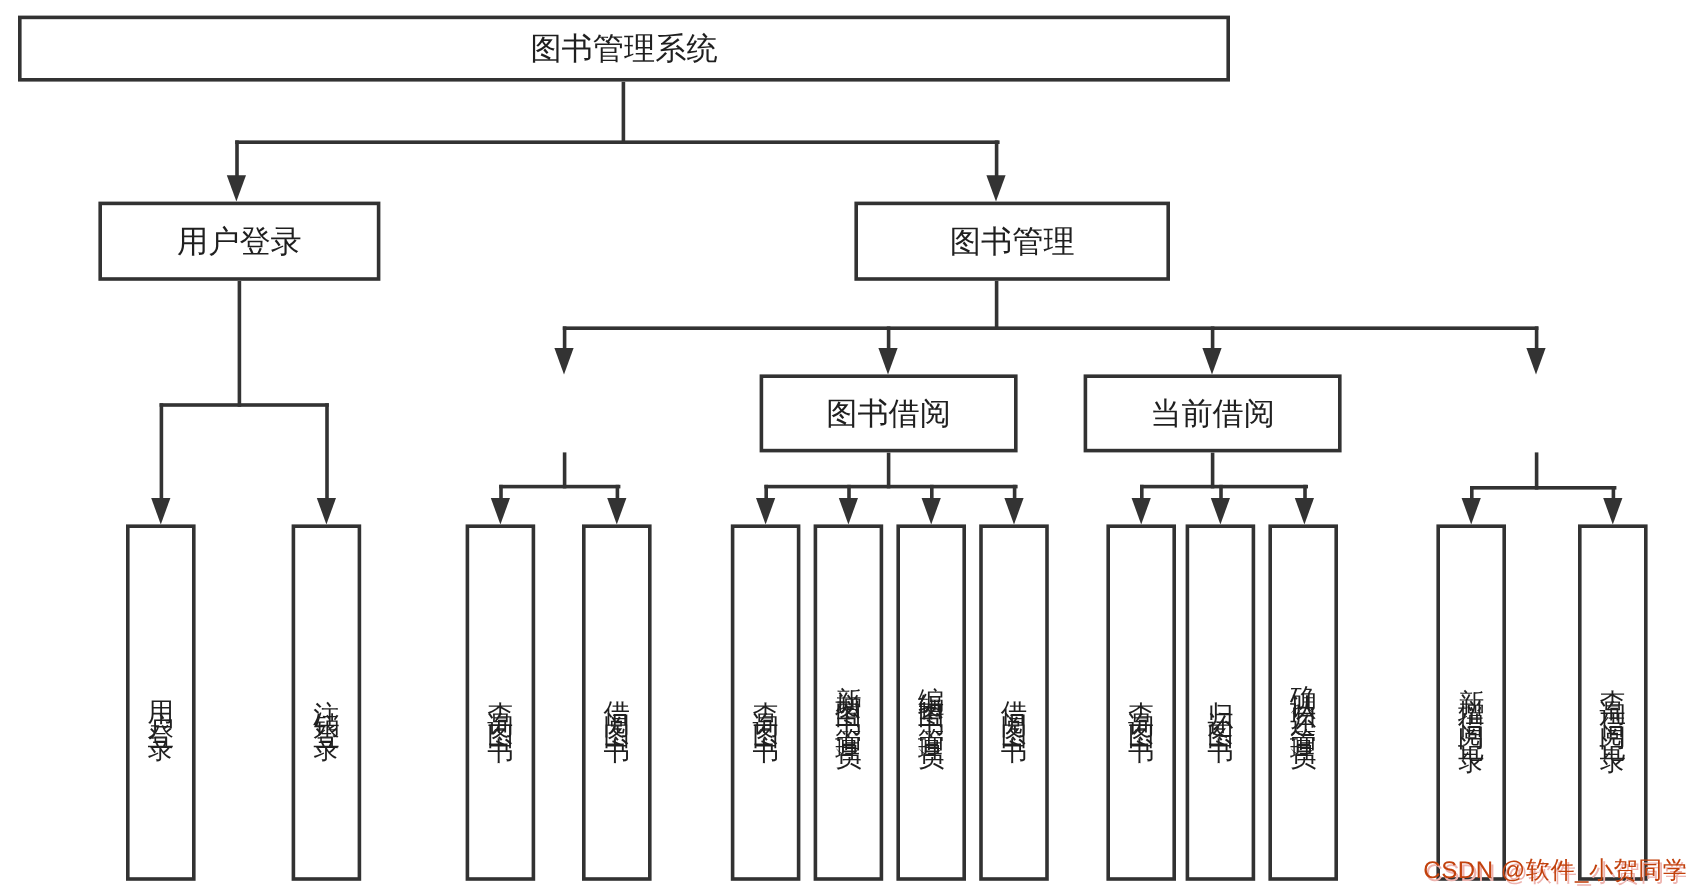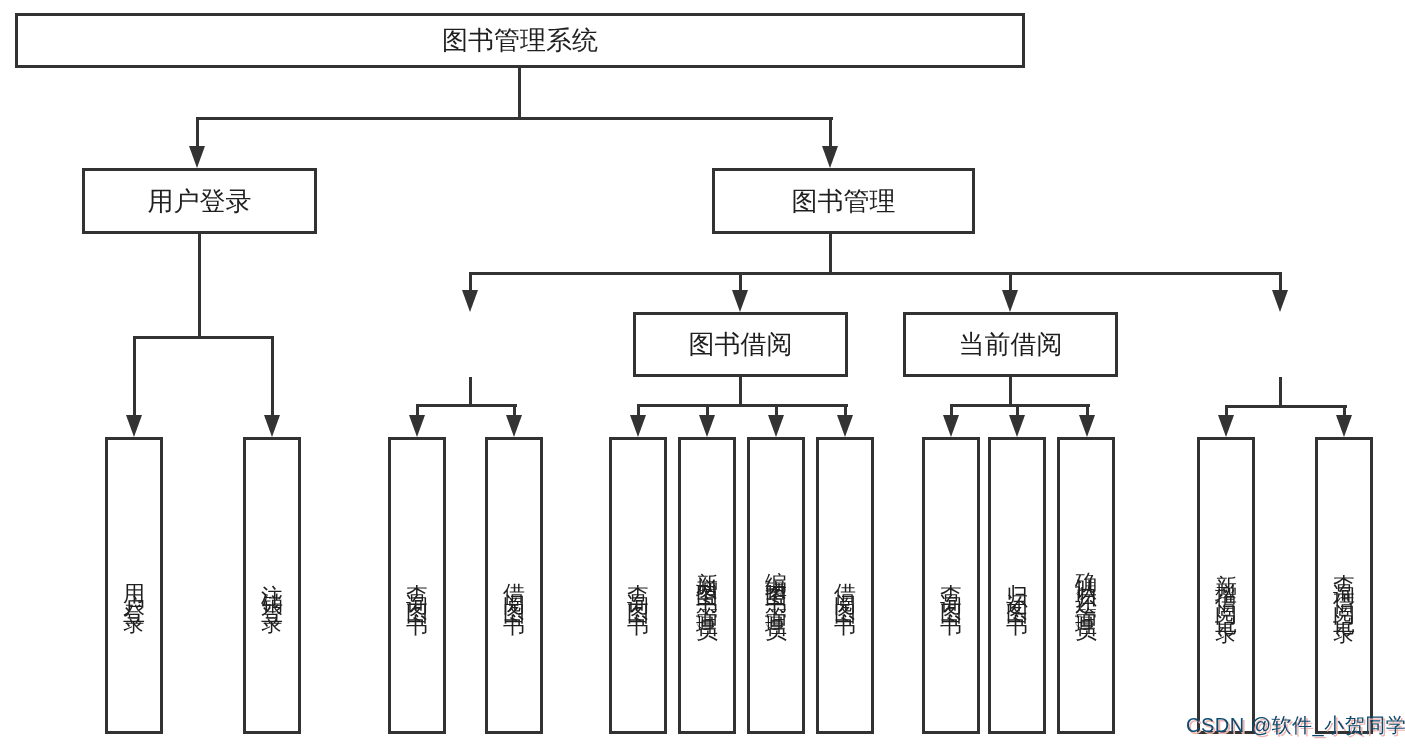--- a/index.html
+++ b/index.html
@@ -35,21 +35,21 @@
   .vl{position:absolute;width:3px;background:#333333;}
   .hl{position:absolute;height:3px;background:#333333;}
   .arr{
     position:absolute;width:0;height:0;
     border-left:8px solid transparent;
     border-right:8px solid transparent;
     border-top:22px solid #333333;
   }
   .wm{
     position:absolute;left:1186px;top:712px;
-    font-size:20px;color:#0c4a6e;
+    font-size:20px;color:#c2410c;
     text-shadow:2px 2px 0 #eeb3ae;
     z-index:5;white-space:nowrap;
     letter-spacing:0.5px;
   }
 </style>
 </head>
 <body>
 
 <div id="canvas">
 

